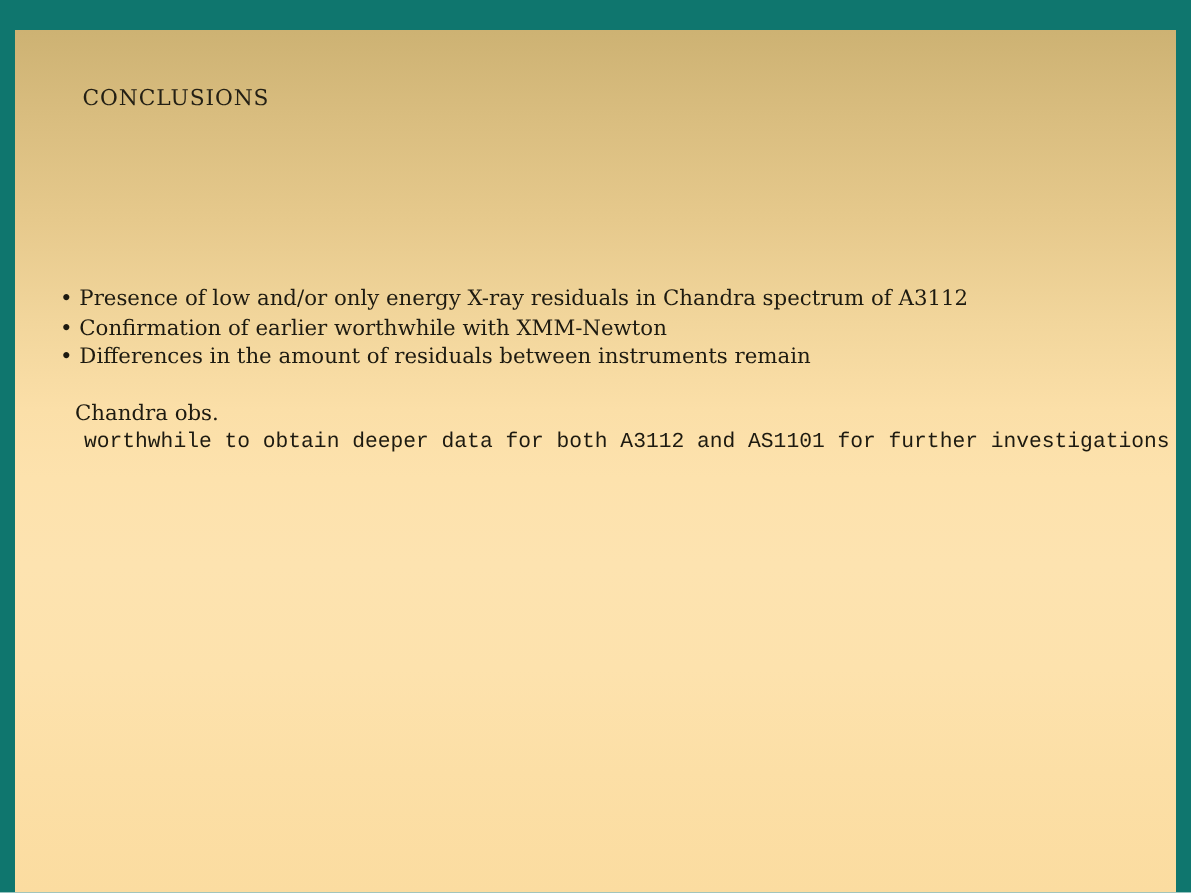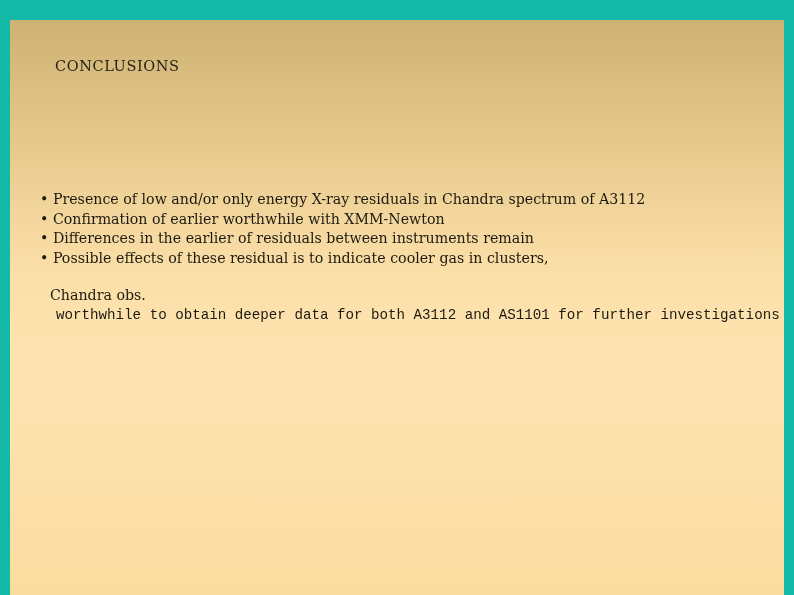--- a/index.html
+++ b/index.html
@@ -10,21 +10,21 @@
   body {
     width: 794px;
     height: 595px;
     font-family: "DejaVu Serif", serif;
   }
   #slide {
     position: relative;
     width: 794px;
     height: 595px;
     box-sizing: border-box;
-    background: #14b8a6;
+    background: #0f766e;
     overflow: hidden;
   }
   #slide-canvas {
     position: absolute;
     left: 10px;
     top: 20px;
     width: 774px;
     height: 575px;
     background: linear-gradient(to bottom,
         #cdb273 0%,
@@ -88,24 +88,23 @@
   <div id="slide-canvas">
 
     <div id="title">CONCLUSIONS</div>
 
     <div id="body-block">
 
       <div class="bullet-line">• Presence of low and/or only energy X-ray residuals in Chandra spectrum of A3112</div>
 
       <div class="bullet-line">• Confirmation of earlier worthwhile with XMM-Newton</div>
 
-      <div class="bullet-line">• Differences in the earlier of residuals between instruments remain</div>
+      <div class="bullet-line">• Differences in the amount of residuals between instruments remain</div>
 
 
-      <div class="bullet-line">• Possible effects of these residual is to indicate cooler gas in clusters,</div>
 
       <div class="spacer"></div>
 
       <div class="cont-line">Chandra obs.</div>
       <div class="cont-line indent2">worthwhile to obtain deeper data for both A3112 and AS1101 for further investigations</div>
 
     </div>
   </div>
 </div>
 

